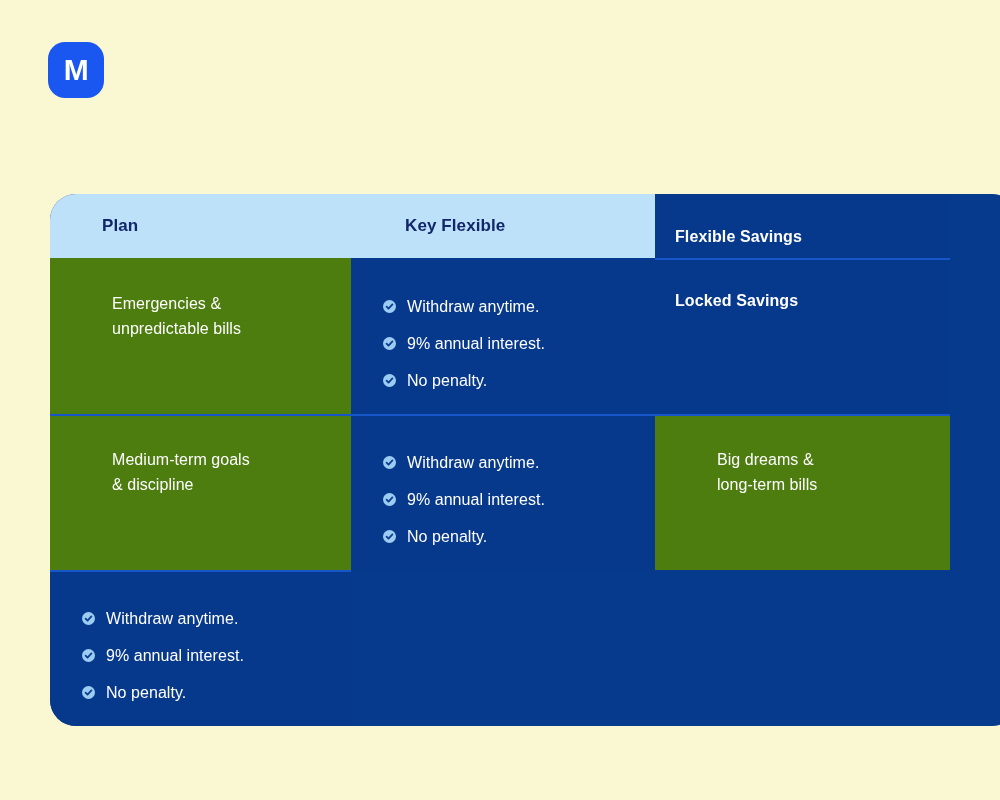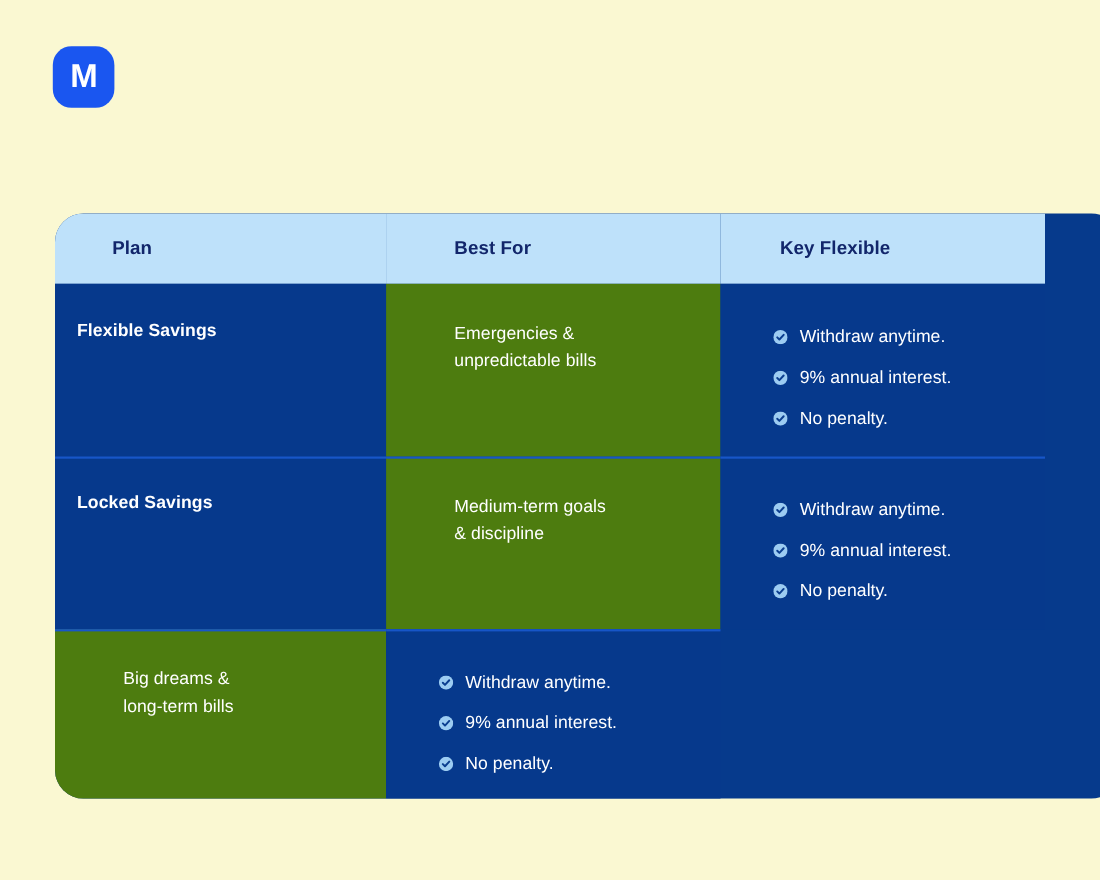--- a/index.html
+++ b/index.html
@@ -115,21 +115,21 @@
 
   .best-for {
     font-size: 16px;
     line-height: 1.55;
     font-weight: 400;
     letter-spacing: 0.05px;
   }
 
   .benefit-list {
     list-style: none;
-    margin: 16px;
+    margin: 0;
     padding: 0;
     margin-top: -4px;
   }
   .benefit-item {
     display: flex;
     align-items: center;
     gap: 11px;
     height: 37px;
     font-size: 16px;
     letter-spacing: 0.05px;
@@ -149,21 +149,20 @@
   <div class="logo-wrap">
     <div class="logo-tile">
       <span class="logo-letter">M</span>
     </div>
   </div>
 
   <div class="table-card">
     <div class="grid">
 
       <div class="hcell col1">Plan</div>
-      <div class="hcell col2">Best For</div>
       <div class="hcell col3">Key Flexible</div>
 
       <div class="cell col1">
         <div class="plan-name">Flexible Savings</div>
       </div>
       <div class="cell col2">
         <div class="best-for">
           <span>Emergencies &amp;</span><br>
           <span>unpredictable bills</span>
         </div>

